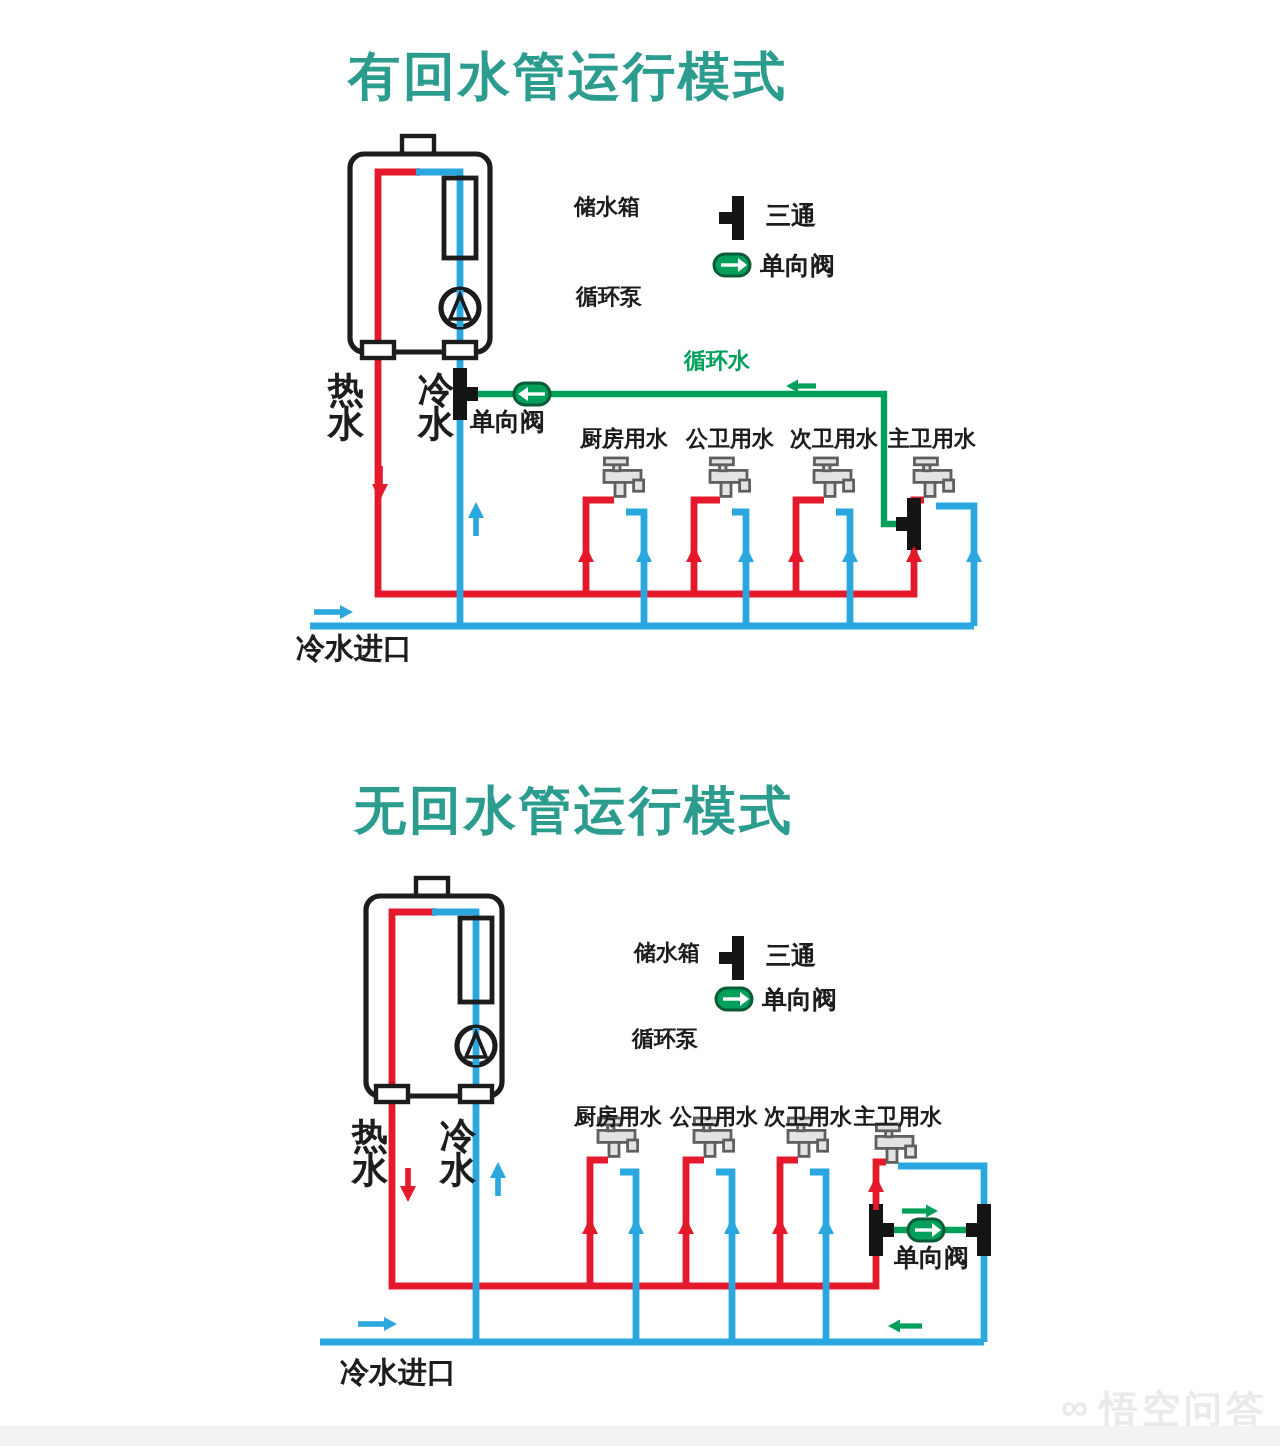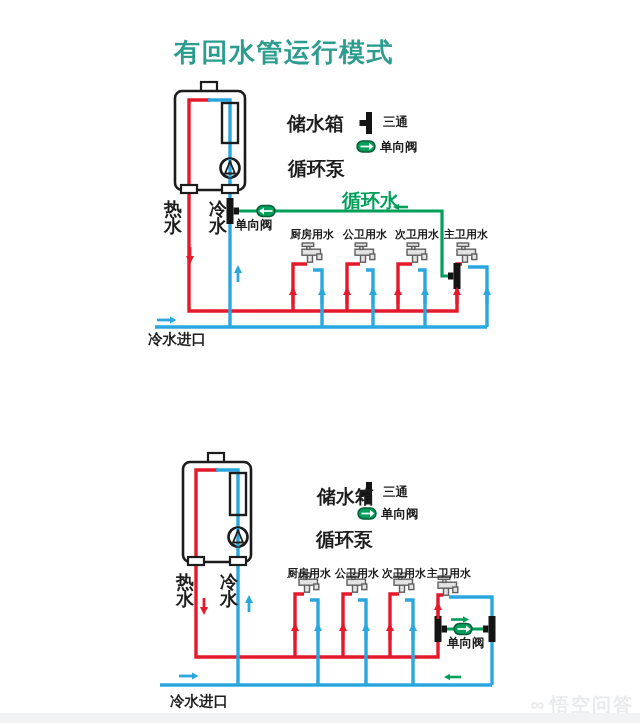--- a/index.html
+++ b/index.html
@@ -1,29 +1,29 @@
 <!DOCTYPE html>
 <html style="--c-hot: #e4192b; --c-cold: #2ba7e0; --c-return: #00a05a; --c-title: #2b9c8e;"><head>
 <meta charset="utf-8">
 <style>
   html,body{margin:0;padding:0;background:#fff;}
   #page{position:relative;width:640px;height:723px;background:#ffffff;overflow:hidden;
         font-family:"Liberation Sans","DejaVu Sans",sans-serif;}
-  .diagram{position:absolute;left:0;width:640px;margin-top:14px;}
+  .diagram{position:absolute;left:0;width:640px;}
   #d1{top:0;height:360px;}
   #d2{top:360px;height:363px;}
   svg{position:absolute;left:0;top:0;}
   .lbl{position:absolute;color:#1d1d1d;font-weight:bold;white-space:nowrap;line-height:1.15;}
   .title{font-size:26px;color:var(--c-title);letter-spacing:1.5px;}
   .vert{width:18px;white-space:normal;word-break:break-all;text-align:center;font-size:18px;line-height:16.5px;}
   .tap{font-size:11px;width:50px;text-align:center;}
   .grn{color:var(--c-return);}
   .legend-txt{font-size:12.5px;}
   .small{font-size:12.5px;}
-  .mid{font-size:19px;}
+  .mid{font-size:11px;font-family:Liberation Mono, monospace;}
   .inlet{font-size:14.5px;}
   
   .box{fill:#ffffff;stroke:#1c1c1c;stroke-width:2.6;}
   .thin{fill:#ffffff;stroke:#1c1c1c;stroke-width:2.2;}
   .outline{fill:none;stroke:#1c1c1c;stroke-width:2.4;}
   .hot{fill:none;stroke:var(--c-hot);stroke-width:3.4;}
   .cold{fill:none;stroke:var(--c-cold);stroke-width:3.4;}
   .ret{fill:none;stroke:var(--c-return);stroke-width:3.2;}
   .tee{fill:#141414;stroke:none;}
   .valve-body{fill:var(--c-return);stroke:#0a5c38;stroke-width:1.5;}
@@ -268,20 +268,21 @@
         <rect x="366" y="108" width="6" height="22"></rect>
         <rect x="359.5" y="116" width="6.5" height="6"></rect>
       </g>
       <g>
         <rect class="valve-body" x="358" y="134" width="18" height="11" rx="5.5"></rect>
         <line class="varr-l" x1="361.5" y1="139.5" x2="370" y2="139.5"></line>
         <polygon class="varr-p" points="370,136 370,143 374.5,139.5"></polygon>
       </g>
     </svg>
 
+    <div class="lbl title" style="left:177px;top:31px;">无回水管运行模式</div>
     <div class="lbl mid" style="left:317px;top:112px;">储水箱</div>
     <div class="lbl mid" style="left:316px;top:155px;">循环泵</div>
     <div class="lbl vert" style="left:176px;top:200px;">热水</div>
     <div class="lbl vert" style="left:220px;top:200px;">冷水</div>
     <div class="lbl tap" style="left:284px;top:193px;">厨房用水</div>
     <div class="lbl tap" style="left:332px;top:193px;">公卫用水</div>
     <div class="lbl tap" style="left:379px;top:193px;">次卫用水</div>
     <div class="lbl tap" style="left:424px;top:193px;">主卫用水</div>
     <div class="lbl small" style="left:447px;top:262px;">单向阀</div>
     <div class="lbl inlet" style="left:170px;top:319px;">冷水进口</div>

